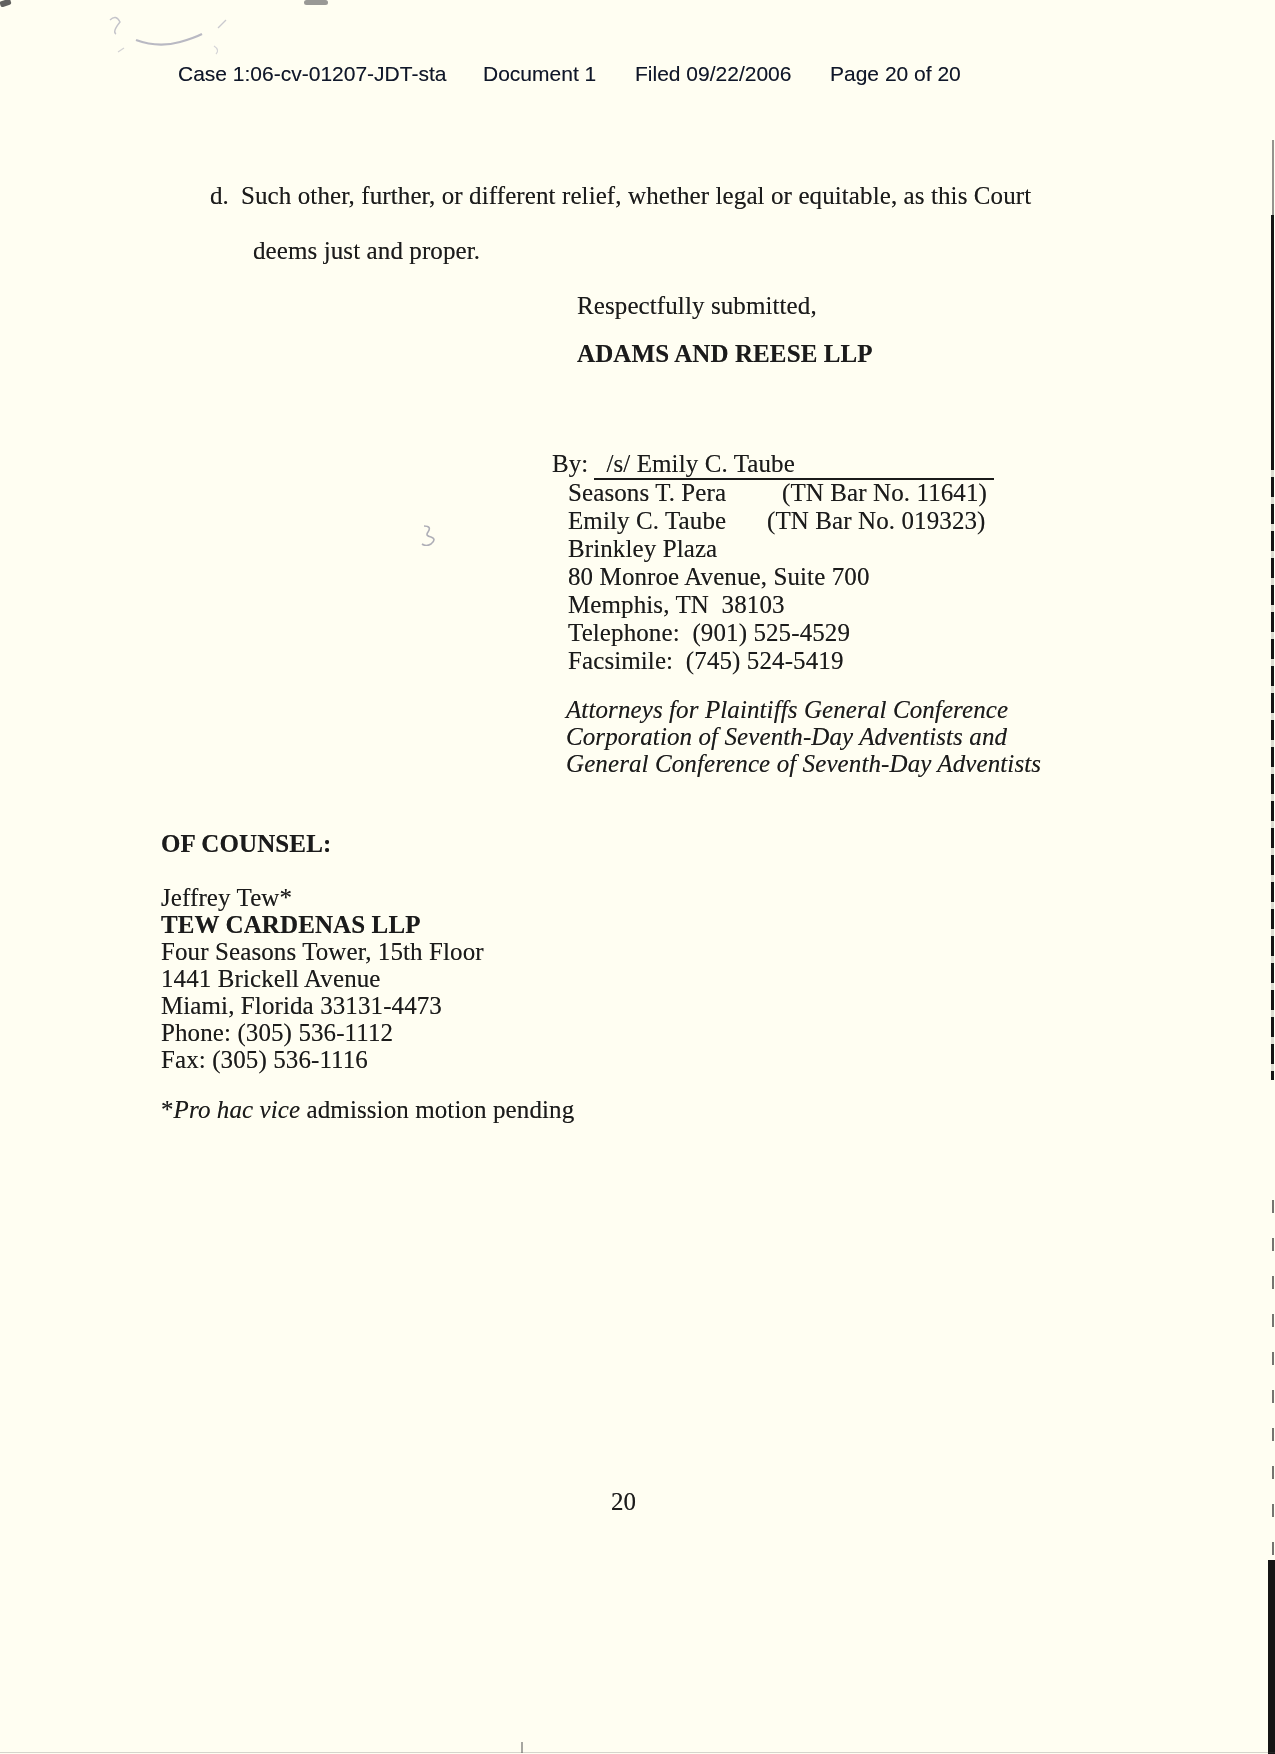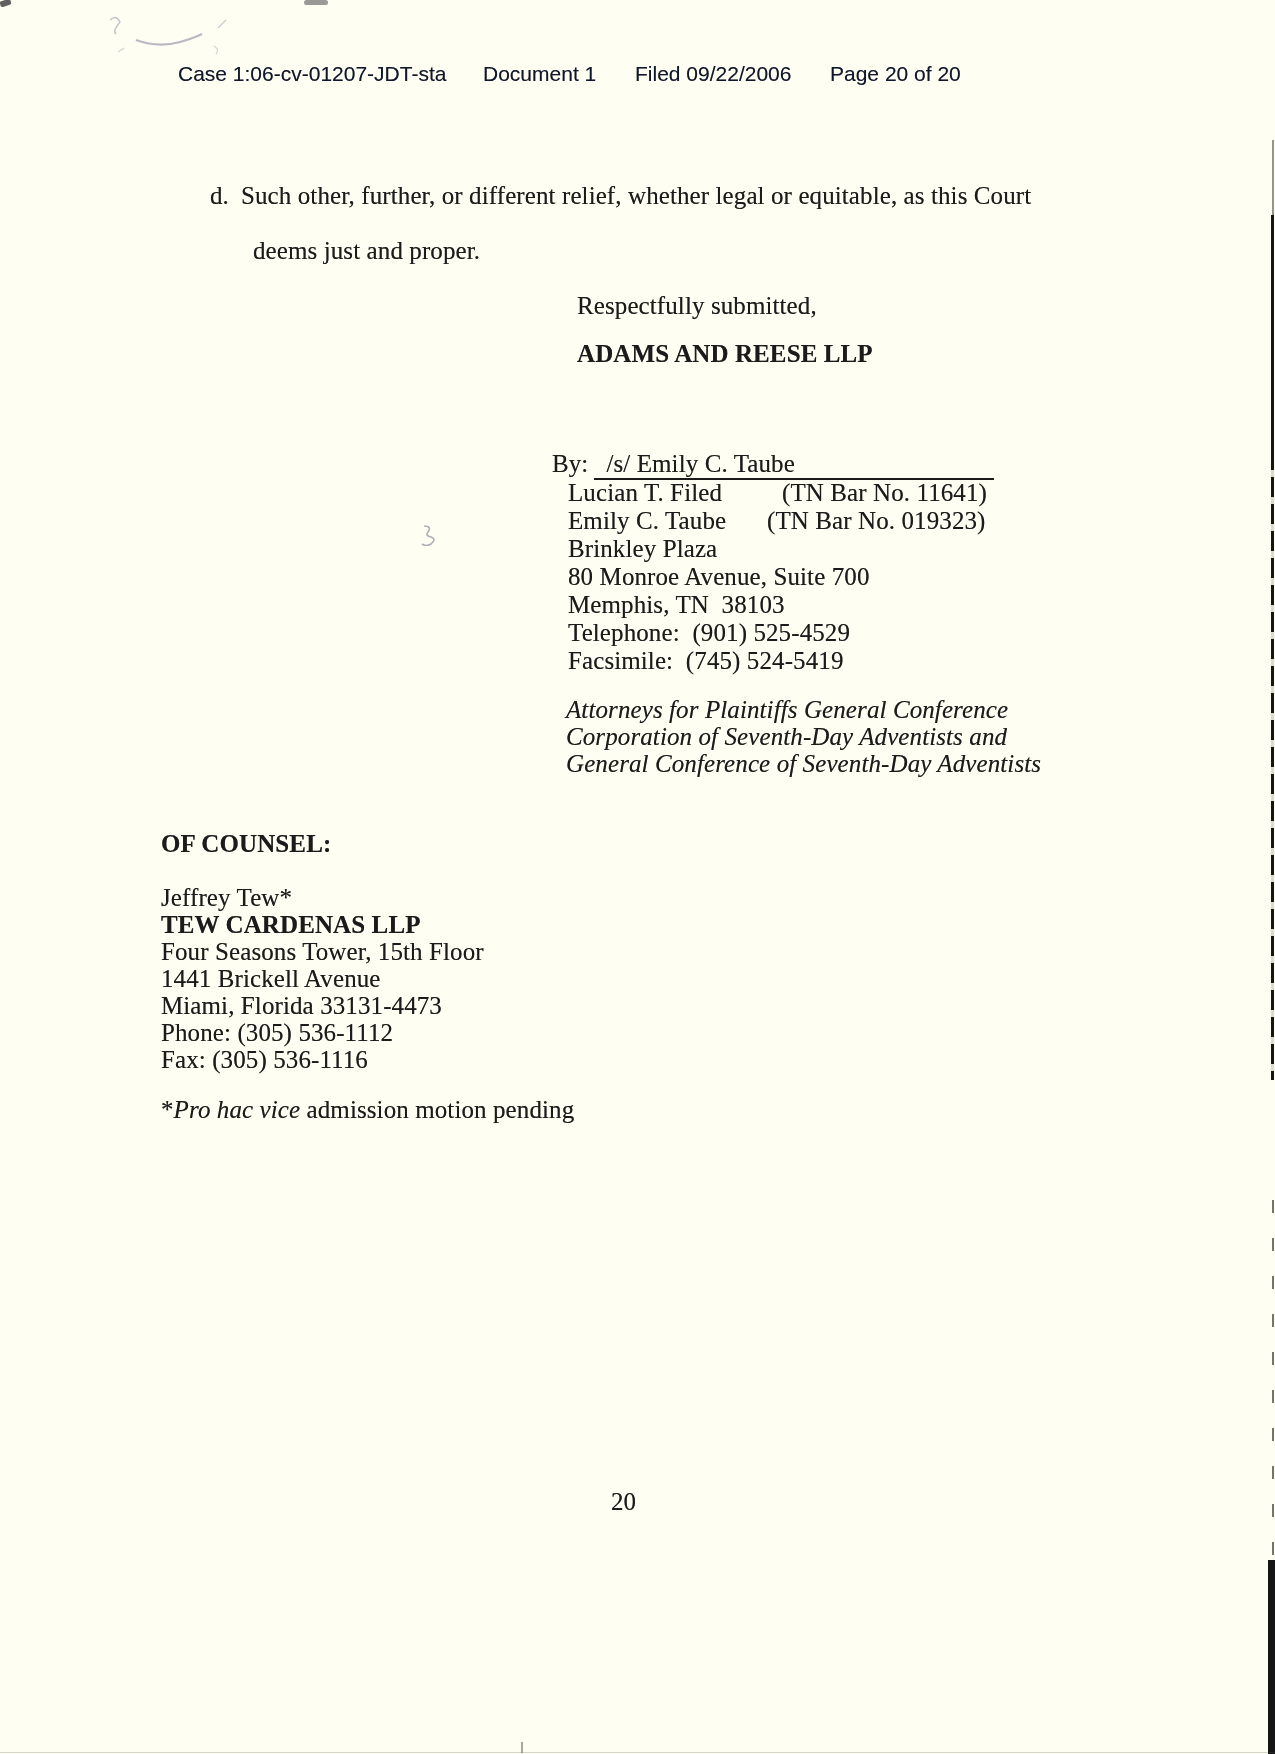--- a/index.html
+++ b/index.html
@@ -79,21 +79,21 @@
 
   <div class="abs serif" style="left:577px; top:292px;">Respectfully submitted,</div>
   <div class="abs serif bold" style="left:577px; top:340px;">ADAMS AND REESE LLP</div>
 
   <div class="abs serif" style="left:552px; top:450px;">
     <span>By:</span><span class="sig-underline">/s/ Emily C. Taube</span>
   </div>
 
   <div class="abs serif" style="left:568px; top:479px; width:450px;">
     <span class="attorney-row">
-      <span>Lucian T. Filed</span>
+      <span>Seasons T. Pera</span>
       <span class="attorney-bar" style="left:214px;">(TN Bar No. 11641)</span>
     </span>
     <span class="attorney-row">
       <span>Emily C. Taube</span>
       <span class="attorney-bar" style="left:199px;">(TN Bar No. 019323)</span>
     </span>
     <span class="block-line pre">Brinkley Plaza</span>
     <span class="block-line pre">80 Monroe Avenue, Suite 700</span>
     <span class="block-line pre">Memphis, TN  38103</span>
     <span class="block-line pre">Telephone:  (901) 525-4529</span>

